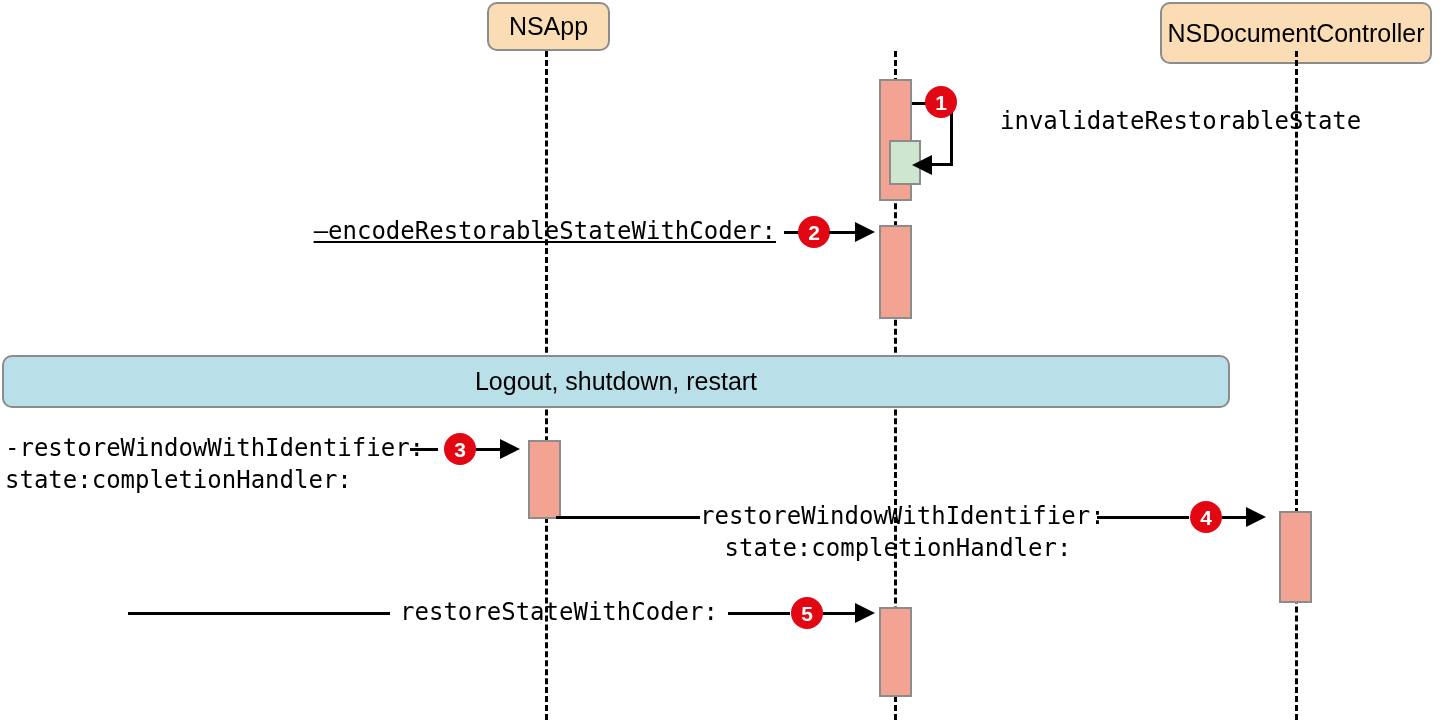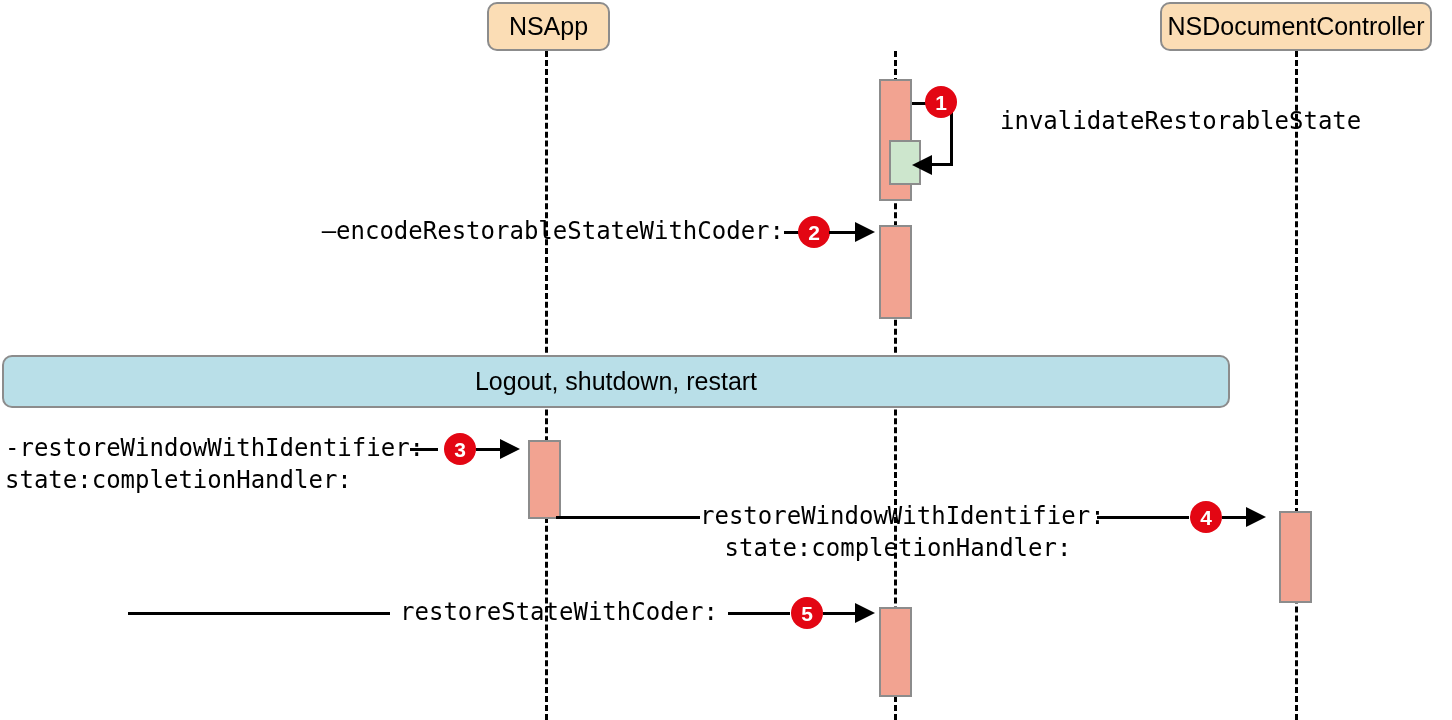--- a/index.html
+++ b/index.html
@@ -120,21 +120,21 @@
 </head>
 <body>
 
 <div id="diagram">
 
   <div class="participant" style="left:487px; top:2px; width:123px; height:49px;">
     <span>NSApp</span>
   </div>
 
 
-  <div class="participant" style="left:1160px; top:2px; width:272px; height:49px;">
+  <div class="participant" style="left:1160px; top:2px; width:272px; height:62px;">
     <span>NSDocumentController</span>
   </div>
 
   <div class="lifeline" style="left:545px; top:51px; height:669px;"></div>
   <div class="lifeline" style="left:894px; top:51px; height:669px;"></div>
   <div class="lifeline" style="left:1295px; top:51px; height:669px;"></div>
 
   <div class="activation" style="left:879px; top:79px; width:33px; height:122px;"></div>
   <div class="activation green" style="left:889px; top:140px; width:32px; height:45px;"></div>
 
@@ -144,21 +144,21 @@
   <div class="arrowhead left" style="left:912px; top:155px;"></div>
 
   <div class="badge" style="left:925px; top:86px;">
     <span>1</span>
   </div>
 
   <div class="msg-label" style="left:1000px; top:105px;"><span>invalidateRestorableState</span></div>
 
   <div class="activation" style="left:879px; top:225px; width:33px; height:94px;"></div>
 
-  <div class="msg-label right" style="left:300px; top:215px; width:484px;"><span>—encodeRestorableStateWithCoder:</span></div>
+  <div class="msg-label right" style="left:292px; top:215px; width:484px;text-decoration:underline;"><span>—encodeRestorableStateWithCoder:</span></div>
 
   <div class="msg-line" style="left:784px; top:231px; width:18px;"></div>
   <div class="badge" style="left:798px; top:216px;">
     <span>2</span>
   </div>
   <div class="msg-line" style="left:829px; top:231px; width:26px;"></div>
   <div class="arrowhead" style="left:855px; top:222px;"></div>
 
   <div class="band" style="left:2px; top:355px; width:1228px; height:53px;">
     <span>Logout, shutdown, restart</span>

